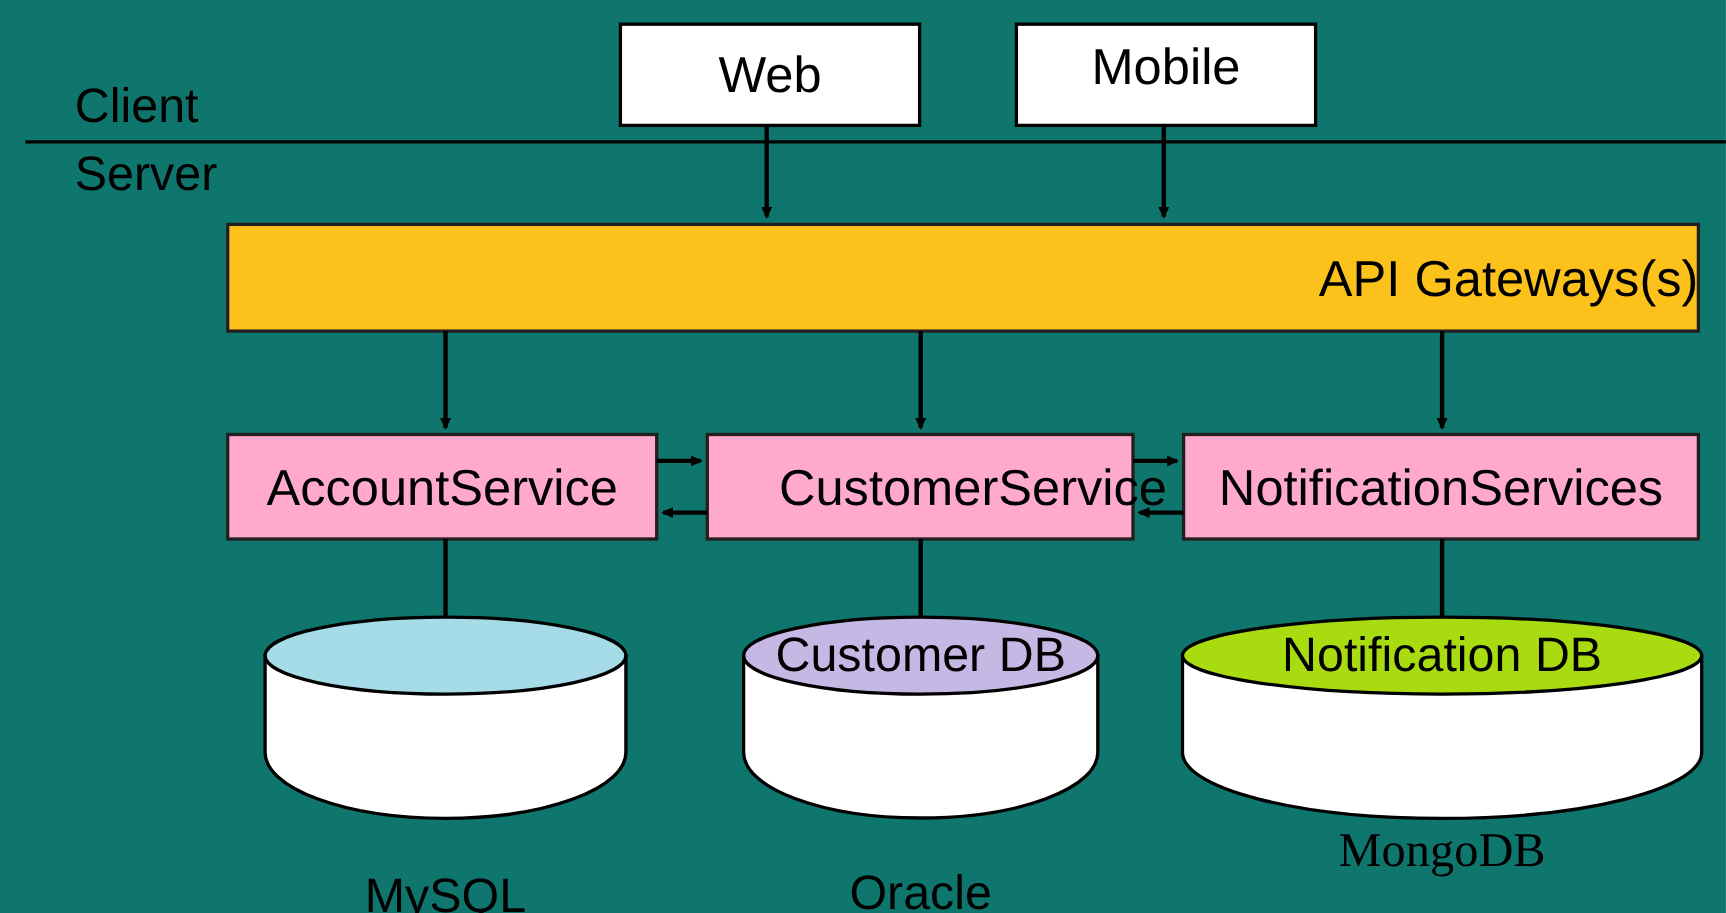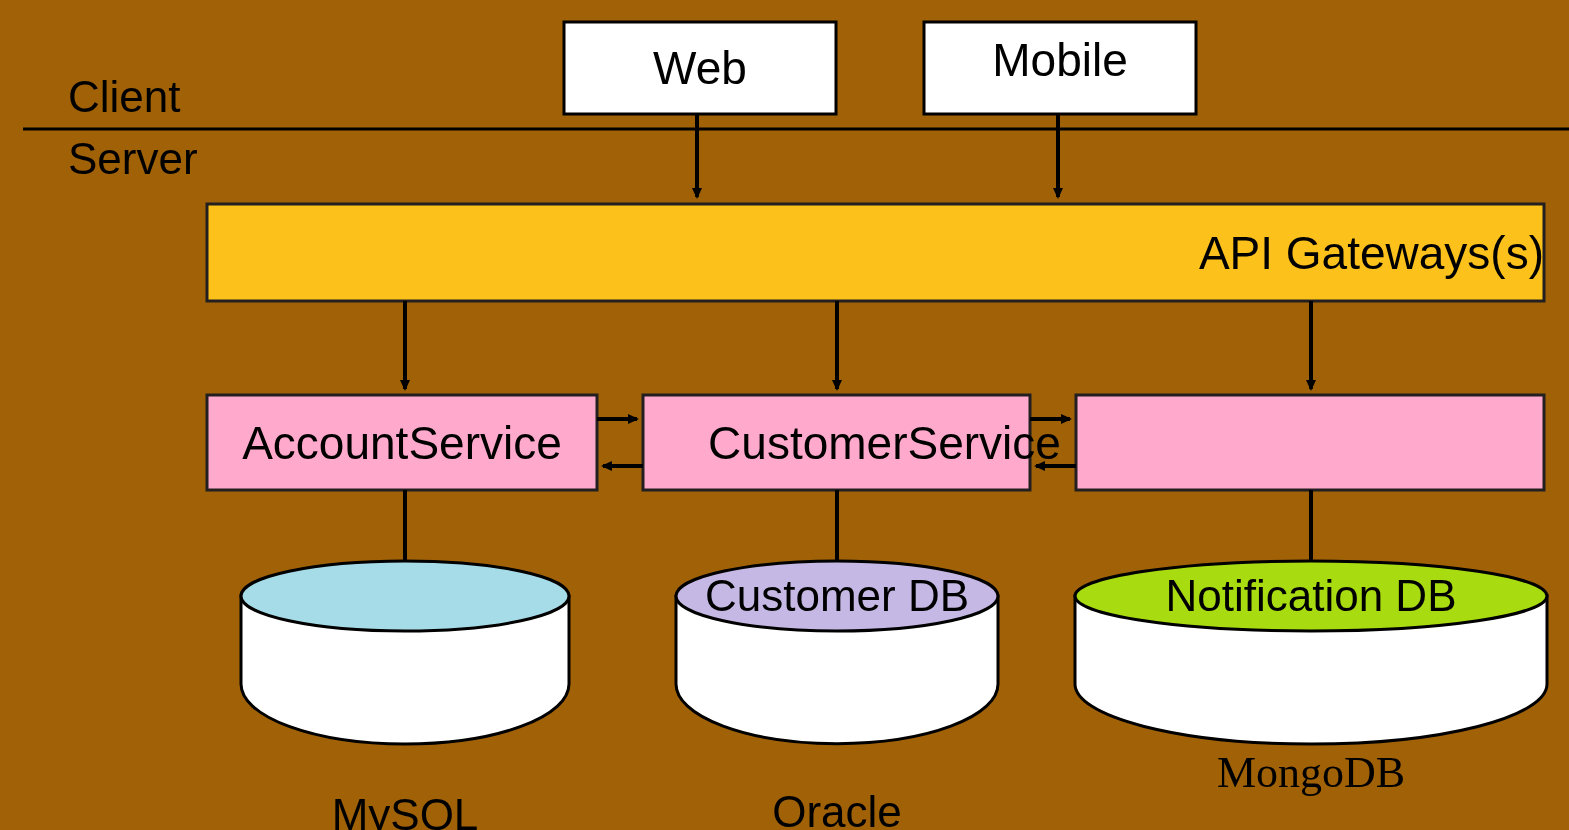--- a/index.html
+++ b/index.html
@@ -7,21 +7,21 @@
     padding: 0;
     background: #ffffff;
   }
   body {
     font-family: "Liberation Sans", sans-serif;
   }
   #stage {
     position: relative;
     width: 1569px;
     height: 830px;
-    background: #a16207;
+    background: #0f766e;
     overflow: hidden;
   }
   #stage svg {
     position: absolute;
     left: 0;
     top: 0;
   }
   .node-label {
     position: absolute;
     display: flex;
@@ -117,20 +117,23 @@
   <div class="node-label gateway-label" style="left:207px; top:204px; width:1337px; height:97px;">
     <span>API Gateways(s)</span>
   </div>
 
   <div class="node-label service-label" style="left:207px; top:395px; width:390px; height:95px;">
     <span>AccountService</span>
   </div>
   <div class="node-label service-label" style="left:643px; top:395px; width:387px; height:95px;padding-left:48px;">
     <span>CustomerService</span>
   </div>
+  <div class="node-label service-label" style="left:1076px; top:395px; width:468px; height:95px;">
+    <span>NotificationServices</span>
+  </div>
 
   <div class="node-label db-label" style="left:676px; top:572px; width:322px; height:48px;">
     <span>Customer DB</span>
   </div>
   <div class="node-label db-label" style="left:1075px; top:572px; width:472px; height:48px;">
     <span>Notification DB</span>
   </div>
 
   <div class="node-label engine-label" style="left:241px; top:789px; width:328px; height:52px;">
     <span>MySQL</span>

